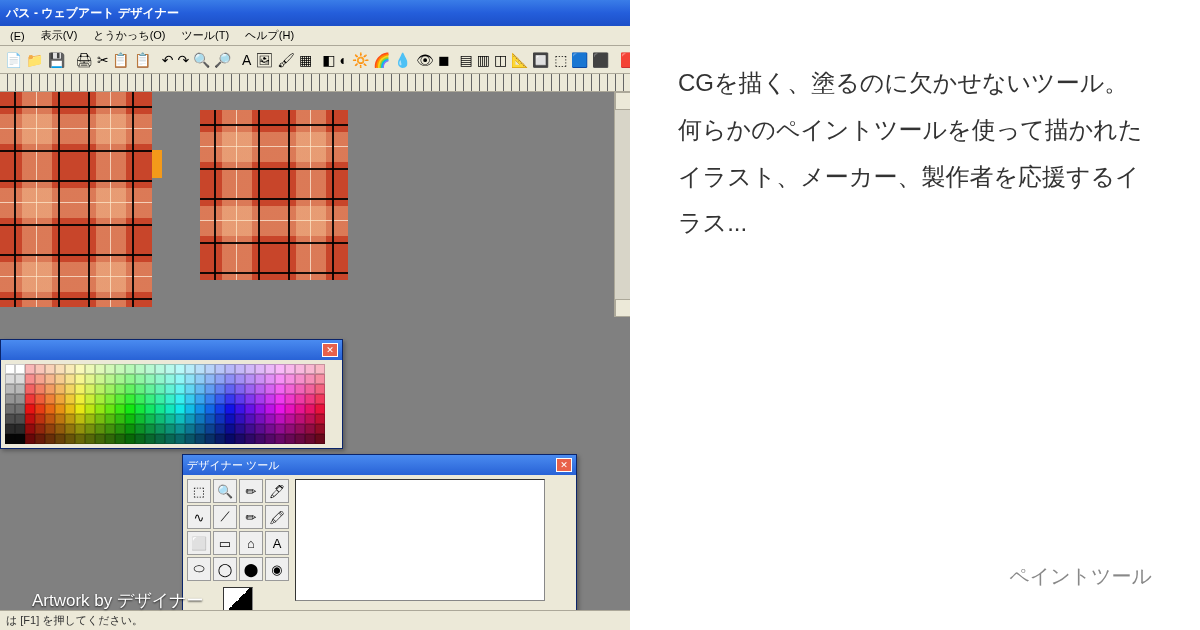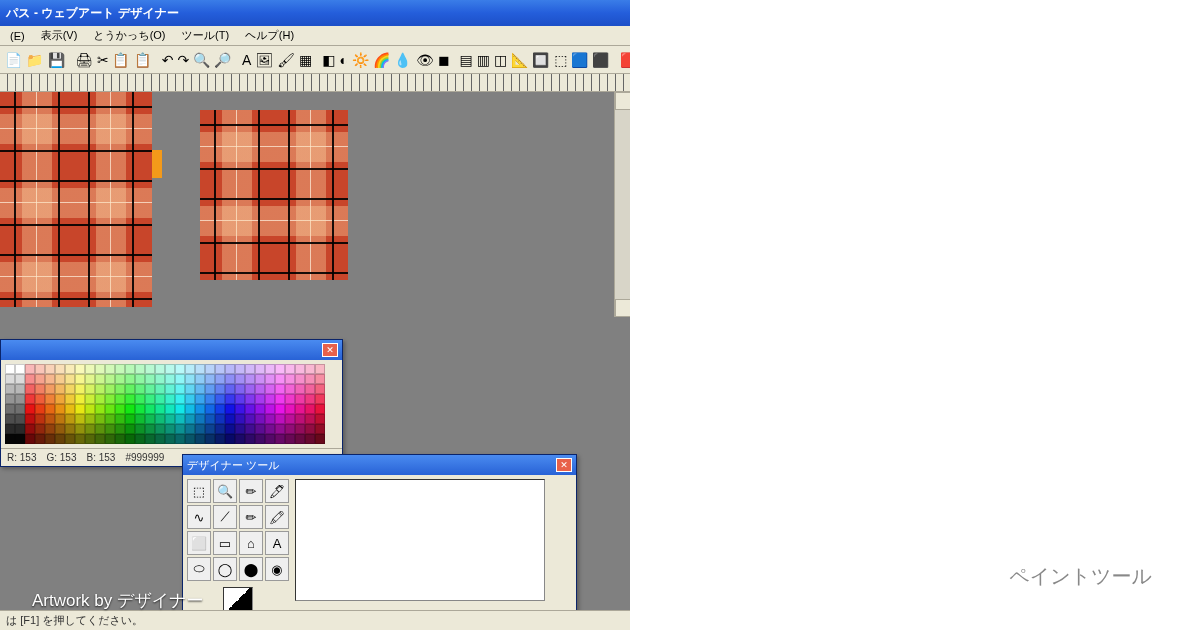--- a/index.html
+++ b/index.html
@@ -386,26 +386,20 @@
             <div style="background: rgb(27, 8, 104);"></div>
             <div style="background: rgb(47, 8, 104);"></div>
             <div style="background: rgb(66, 8, 104);"></div>
             <div style="background: rgb(85, 8, 104);"></div>
             <div style="background: rgb(104, 8, 104);"></div>
             <div style="background: rgb(104, 8, 85);"></div>
             <div style="background: rgb(104, 8, 66);"></div>
             <div style="background: rgb(104, 8, 47);"></div>
             <div style="background: rgb(104, 8, 27);"></div>
           </div>
-        <div class="color-readout">
-          <span>R: 153</span>
-          <span>G: 153</span>
-          <span>B: 153</span>
-          <span>#999999</span>
-        </div>
       </div>
 
       <div class="panel tool-panel">
         <div class="panel-title">
           <span>デザイナー ツール</span>
           <span class="panel-close">✕</span>
         </div>
         <div class="tool-body">
           <div>
             <div class="tool-grid" id="toolgrid">
@@ -439,15 +433,16 @@
     </div>
 
     <div class="statusbar">
       <span>は [F1] を押してください。</span>
     </div>
 
     <div class="artwork-credit">Artwork by デザイナー</div>
   </div>
 
   <div class="right-panel">
+    <p class="article-body">CGを描く、塗るのに欠かせないツール。何らかのペイントツールを使って描かれたイラスト、メーカー、製作者を応援するイラス...</p>
     <div class="source">ペイントツール</div>
   </div>
 </div>
 
 </body></html>

